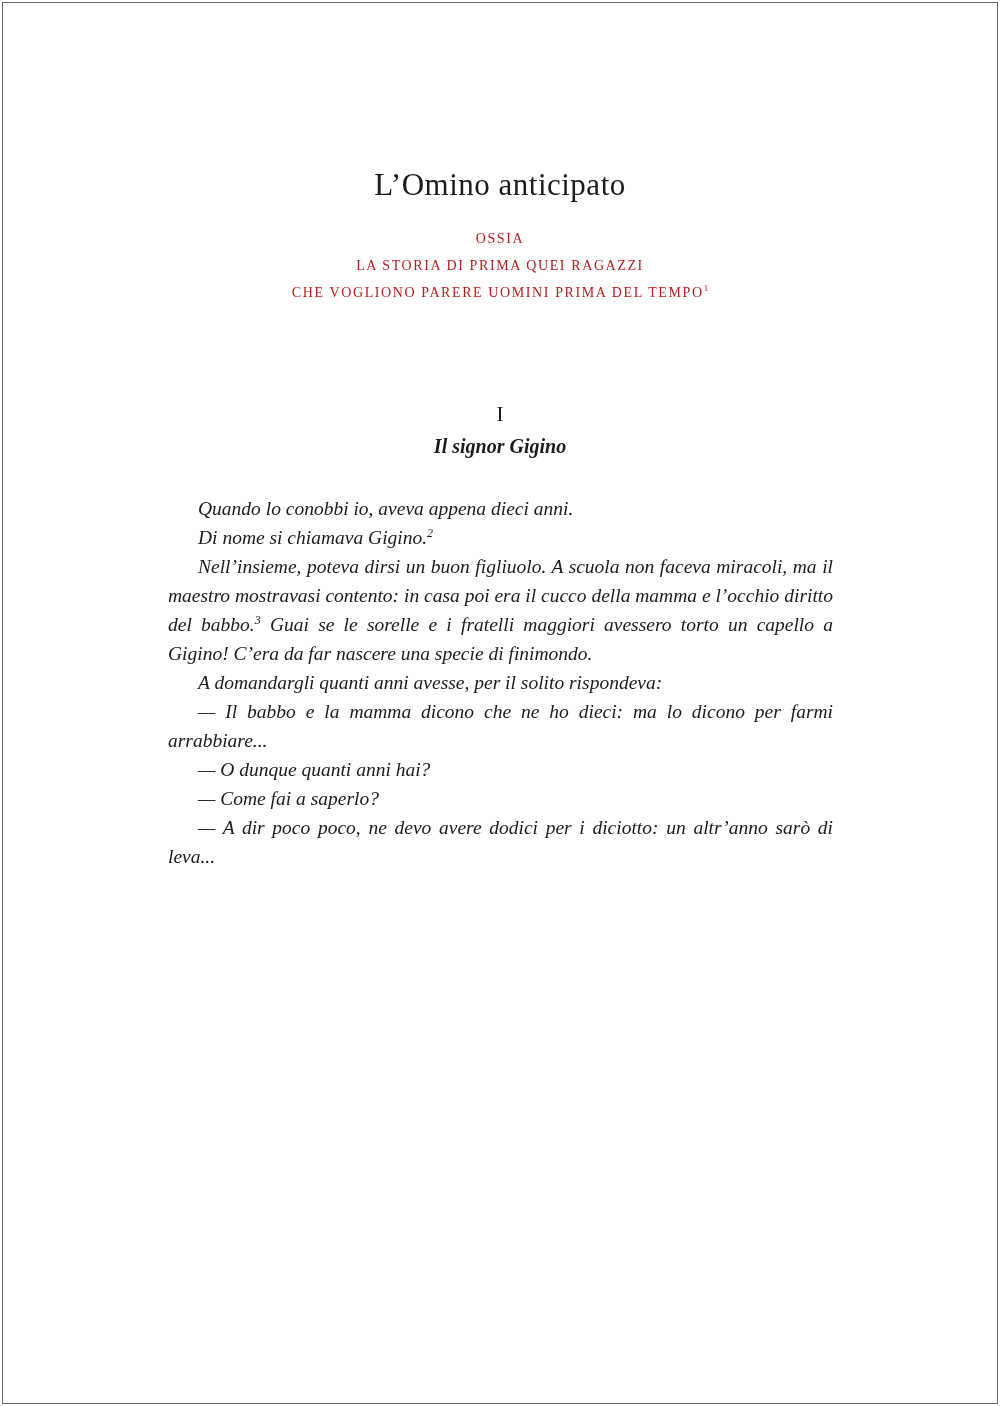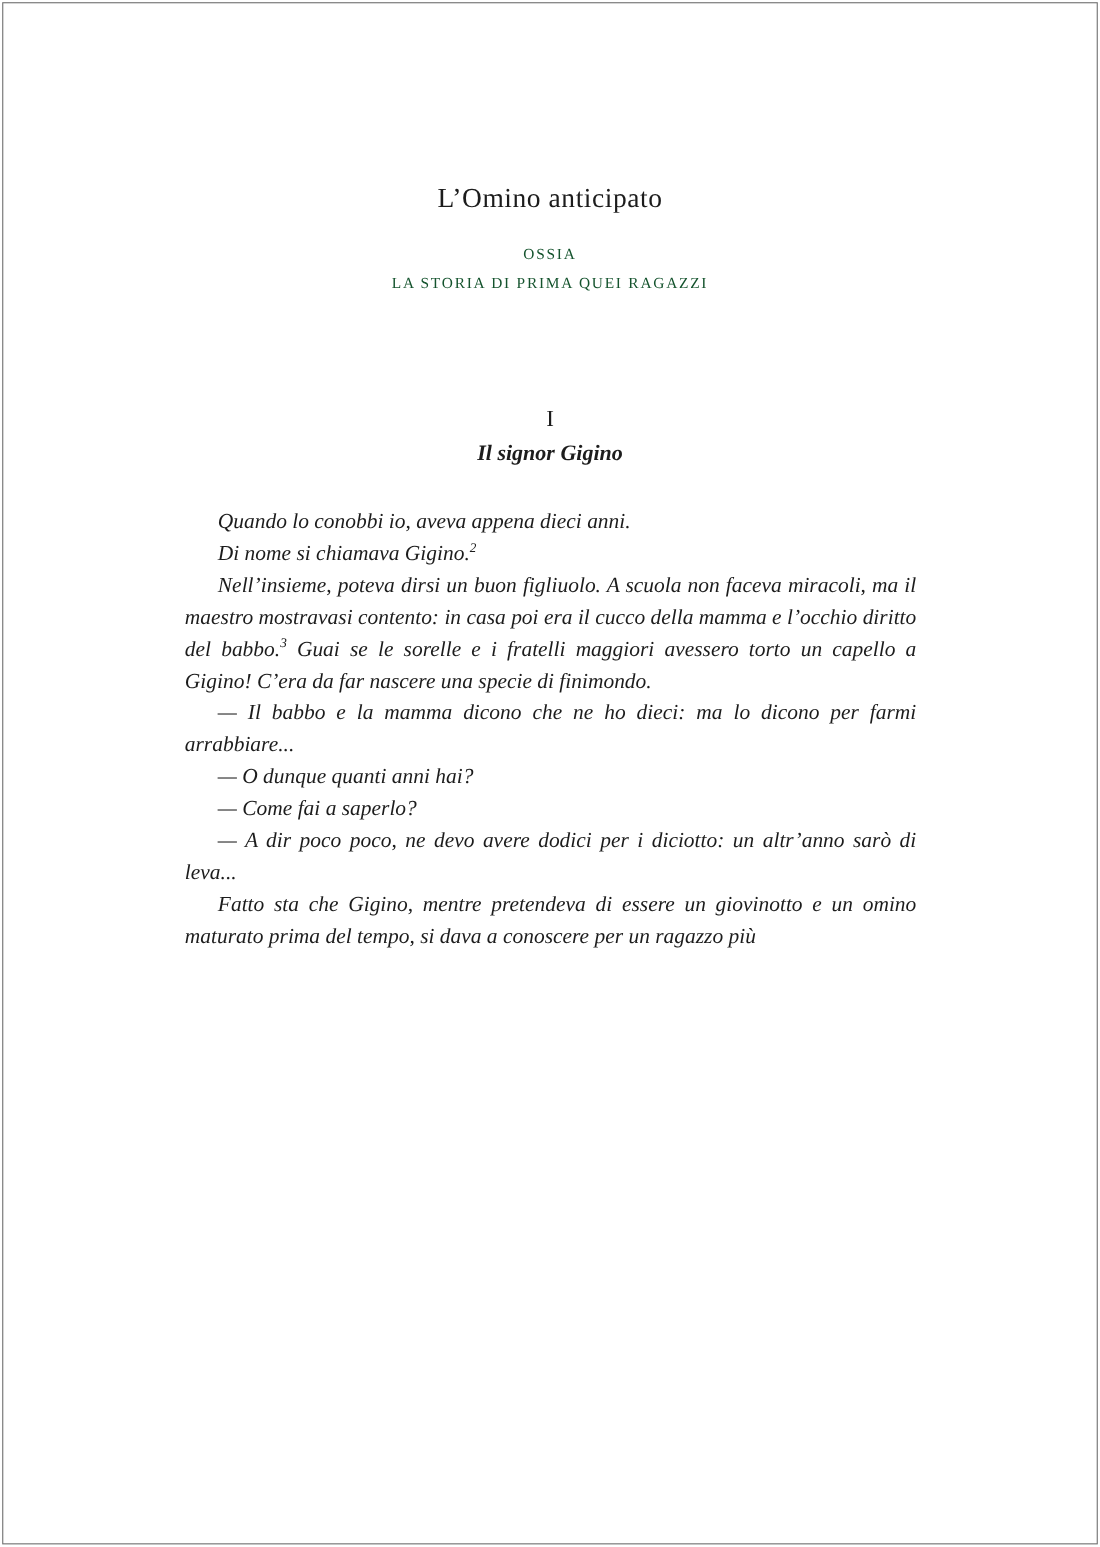--- a/index.html
+++ b/index.html
@@ -21,32 +21,32 @@
   .frame {
     position: absolute;
     inset: 2px;
     border: 1px solid #6e6e6e;
     pointer-events: none;
   }
   .title {
     margin: 0;
     padding-top: 166px;
     text-align: center;
-    font-size: 25px;
+    font-size: 31px;
     font-weight: normal;
     line-height: 1.2;
     letter-spacing: 0.5px;
   }
   .subtitle {
     margin-top: 22px;
     text-align: center;
     font-size: 14px;
     letter-spacing: 1.6px;
     line-height: 27px;
-    color: #14532d;
+    color: #b91c1c;
   }
   .subtitle sup {
     font-size: 9px;
     letter-spacing: 0;
     vertical-align: super;
     line-height: 0;
   }
   .chapter-number {
     margin-top: 96px;
     text-align: center;
@@ -82,28 +82,29 @@
 <body>
 
 <div class="page">
   <div class="frame"></div>
 
   <h1 class="title">L’Omino anticipato</h1>
 
   <div class="subtitle">
     <div>OSSIA</div>
     <div>LA STORIA DI PRIMA QUEI RAGAZZI</div>
+    <div><span>CHE VOGLIONO PARERE UOMINI PRIMA DEL TEMPO</span><sup>1</sup></div>
   </div>
 
   <div class="chapter-number">I</div>
   <div class="chapter-title">Il signor Gigino</div>
 
   <div class="content">
       <p>Quando lo conobbi io, aveva appena dieci anni.</p>
       <p>Di nome si chiamava Gigino.<sup>2</sup></p>
       <p>Nell’insieme, poteva dirsi un buon figliuolo. A scuola non faceva miracoli, ma il maestro mostravasi contento: in casa poi era il cucco della mamma e l’occhio diritto del babbo.<sup>3</sup> Guai se le sorelle e i fratelli maggiori avessero torto un capello a Gigino! C’era da far nascere una specie di finimondo.</p>
+      <p>A domandargli quanti anni avesse, per il solito rispondeva:</p>
       <p>— Il babbo e la mamma dicono che ne ho dieci: ma lo dicono per farmi arrabbiare...</p>
       <p>— O dunque quanti anni hai?</p>
       <p>— Come fai a saperlo?</p>
       <p>— A dir poco poco, ne devo avere dodici per i diciotto: un altr’anno sarò di leva...</p>
-      <p>Fatto sta che Gigino, mentre pretendeva di essere un giovinotto e un omino maturato prima del tempo, si dava a conoscere per un ragazzo più</p>
     </div>
 </div>
 
 </body></html>

